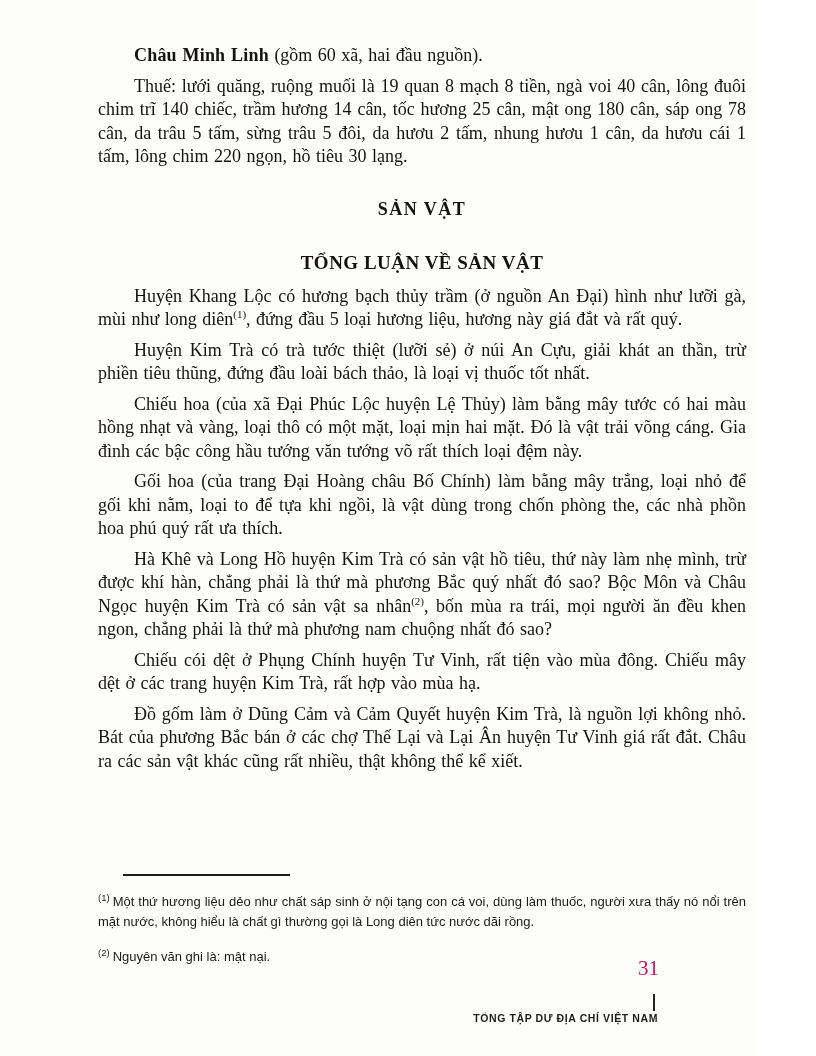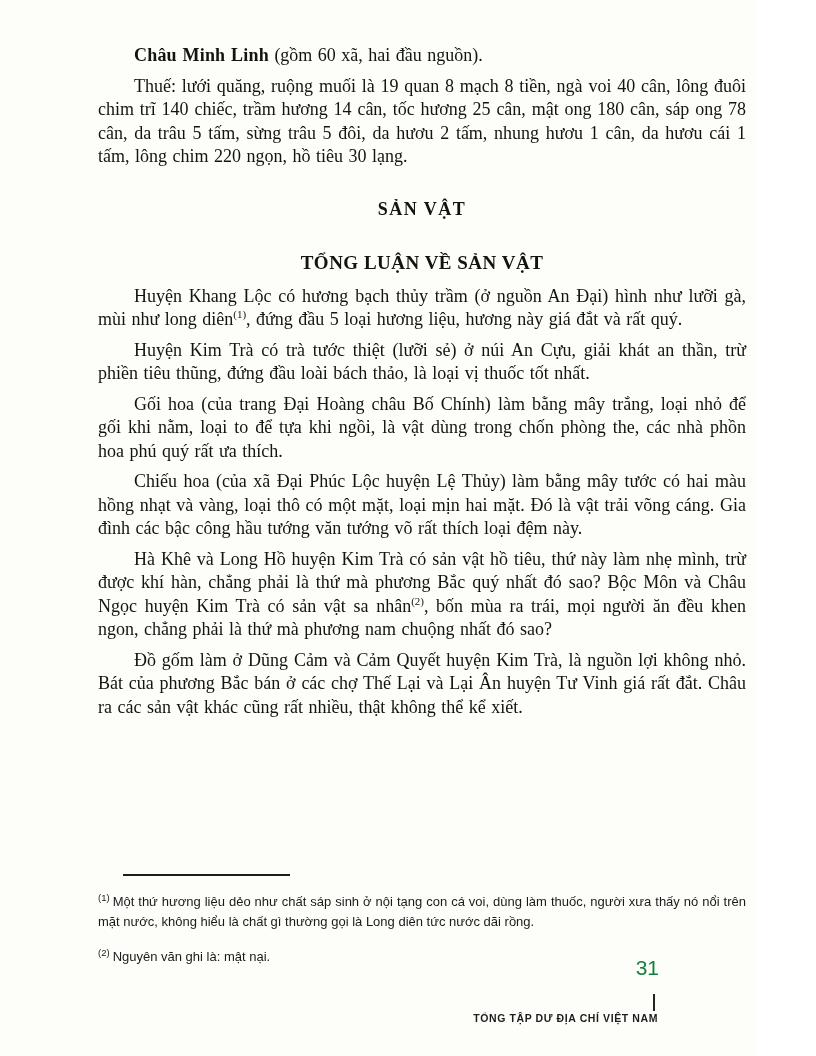--- a/index.html
+++ b/index.html
@@ -89,22 +89,22 @@
     font-size: 10.5px;
     letter-spacing: 0.6px;
     color: #1c1c1c;
     margin-top: 32px;
   }
   .page-num {
     position: absolute;
     top: 956px;
     right: 97px;
     font-size: 21px;
-    font-family: Liberation Sans, sans-serif;
-    color: #15803d;
+    font-family: Liberation Serif, serif;
+    color: #be185d;
   }
   .page-tick {
     position: absolute;
     top: 994px;
     right: 101px;
     width: 2.5px;
     height: 17px;
     background: #242424;
   }
 </style>
@@ -120,26 +120,27 @@
     <p class="para">Thuế: lưới quăng, ruộng muối là 19 quan 8 mạch 8 tiền, ngà voi 40 cân, lông đuôi chim trĩ 140 chiếc, trầm hương 14 cân, tốc hương 25 cân, mật ong 180 cân, sáp ong 78 cân, da trâu 5 tấm, sừng trâu 5 đôi, da hươu 2 tấm, nhung hươu 1 cân, da hươu cái 1 tấm, lông chim 220 ngọn, hồ tiêu 30 lạng.</p>
 
     <h1 class="title">SẢN VẬT</h1>
 
     <h2 class="subtitle">TỔNG LUẬN VỀ SẢN VẬT</h2>
 
     <p class="para"><span>Huyện Khang Lộc có hương bạch thủy trầm (ở nguồn An Đại) hình như lưỡi gà, mùi như long diên</span><sup class="fn-ref">(1)</sup><span>, đứng đầu 5 loại hương liệu, hương này giá đắt và rất quý.</span></p>
 
     <p class="para">Huyện Kim Trà có trà tước thiệt (lưỡi sẻ) ở núi An Cựu, giải khát an thần, trừ phiền tiêu thũng, đứng đầu loài bách thảo, là loại vị thuốc tốt nhất.</p>
 
+    <p class="para">Chiếu hoa (của xã Đại Phúc Lộc huyện Lệ Thủy) làm bằng mây tước có hai màu hồng nhạt và vàng, loại thô có một mặt, loại mịn hai mặt. Đó là vật trải võng cáng. Gia đình các bậc công hầu tướng văn tướng võ rất thích loại đệm này.</p>
+
     <p class="para">Gối hoa (của trang Đại Hoàng châu Bố Chính) làm bằng mây trắng, loại nhỏ để gối khi nằm, loại to để tựa khi ngồi, là vật dùng trong chốn phòng the, các nhà phồn hoa phú quý rất ưa thích.</p>
-
-    <p class="para">Chiếu hoa (của xã Đại Phúc Lộc huyện Lệ Thủy) làm bằng mây tước có hai màu hồng nhạt và vàng, loại thô có một mặt, loại mịn hai mặt. Đó là vật trải võng cáng. Gia đình các bậc công hầu tướng văn tướng võ rất thích loại đệm này.</p>
 
     <p class="para"><span>Hà Khê và Long Hồ huyện Kim Trà có sản vật hồ tiêu, thứ này làm nhẹ mình, trừ được khí hàn, chẳng phải là thứ mà phương Bắc quý nhất đó sao? Bộc Môn và Châu Ngọc huyện Kim Trà có sản vật sa nhân</span><sup class="fn-ref">(2)</sup><span>, bốn mùa ra trái, mọi người ăn đều khen ngon, chẳng phải là thứ mà phương nam chuộng nhất đó sao?</span></p>
 
+    <p class="para">Chiếu cói dệt ở Phụng Chính huyện Tư Vinh, rất tiện vào mùa đông. Chiếu mây dệt ở các trang huyện Kim Trà, rất hợp vào mùa hạ.</p>
 
     <p class="para">Đồ gốm làm ở Dũng Cảm và Cảm Quyết huyện Kim Trà, là nguồn lợi không nhỏ. Bát của phương Bắc bán ở các chợ Thế Lại và Lại Ân huyện Tư Vinh giá rất đắt. Châu ra các sản vật khác cũng rất nhiều, thật không thể kể xiết.</p>
 
   </div>
 
   <div class="footnotes">
     <div class="fn-rule"></div>
     <p class="fn"><sup>(1)</sup><span>Một thứ hương liệu dẻo như chất sáp sinh ở nội tạng con cá voi, dùng làm thuốc, người xưa thấy nó nổi trên mặt nước, không hiểu là chất gì thường gọi là Long diên tức nước dãi rồng.</span></p>
     <p class="fn"><sup>(2)</sup><span>Nguyên văn ghi là: mật nại.</span></p>
   </div>

